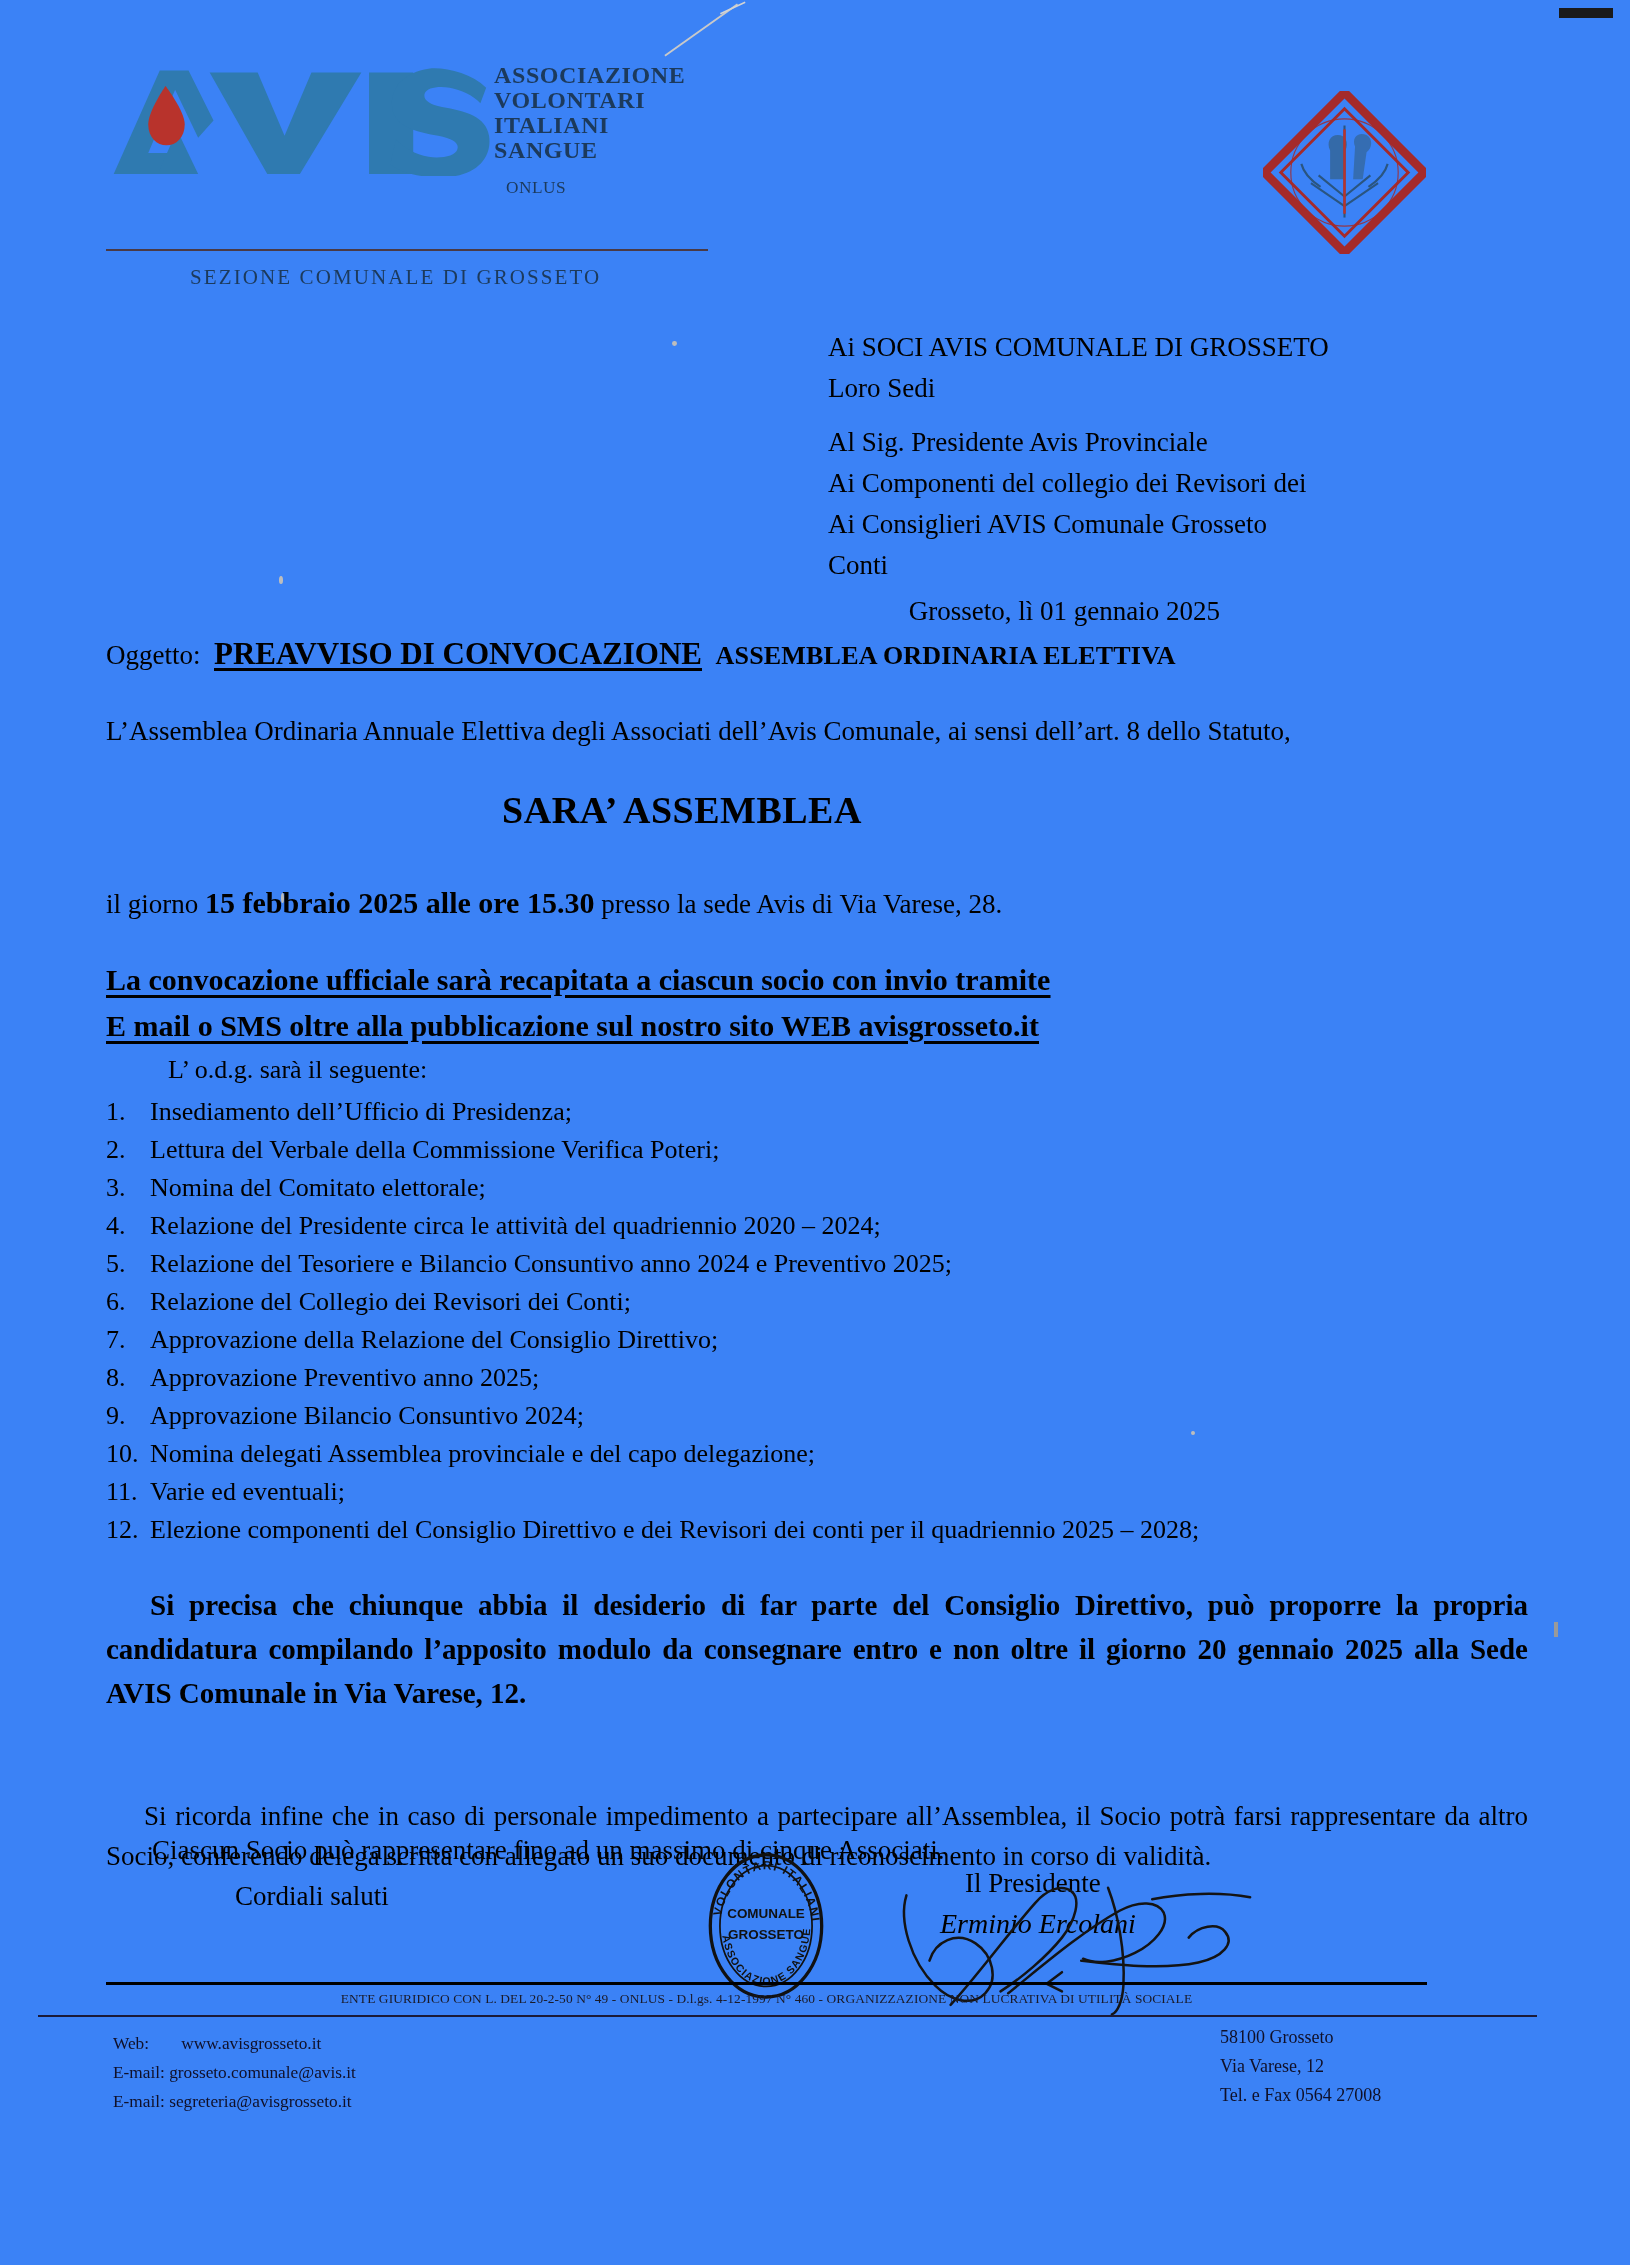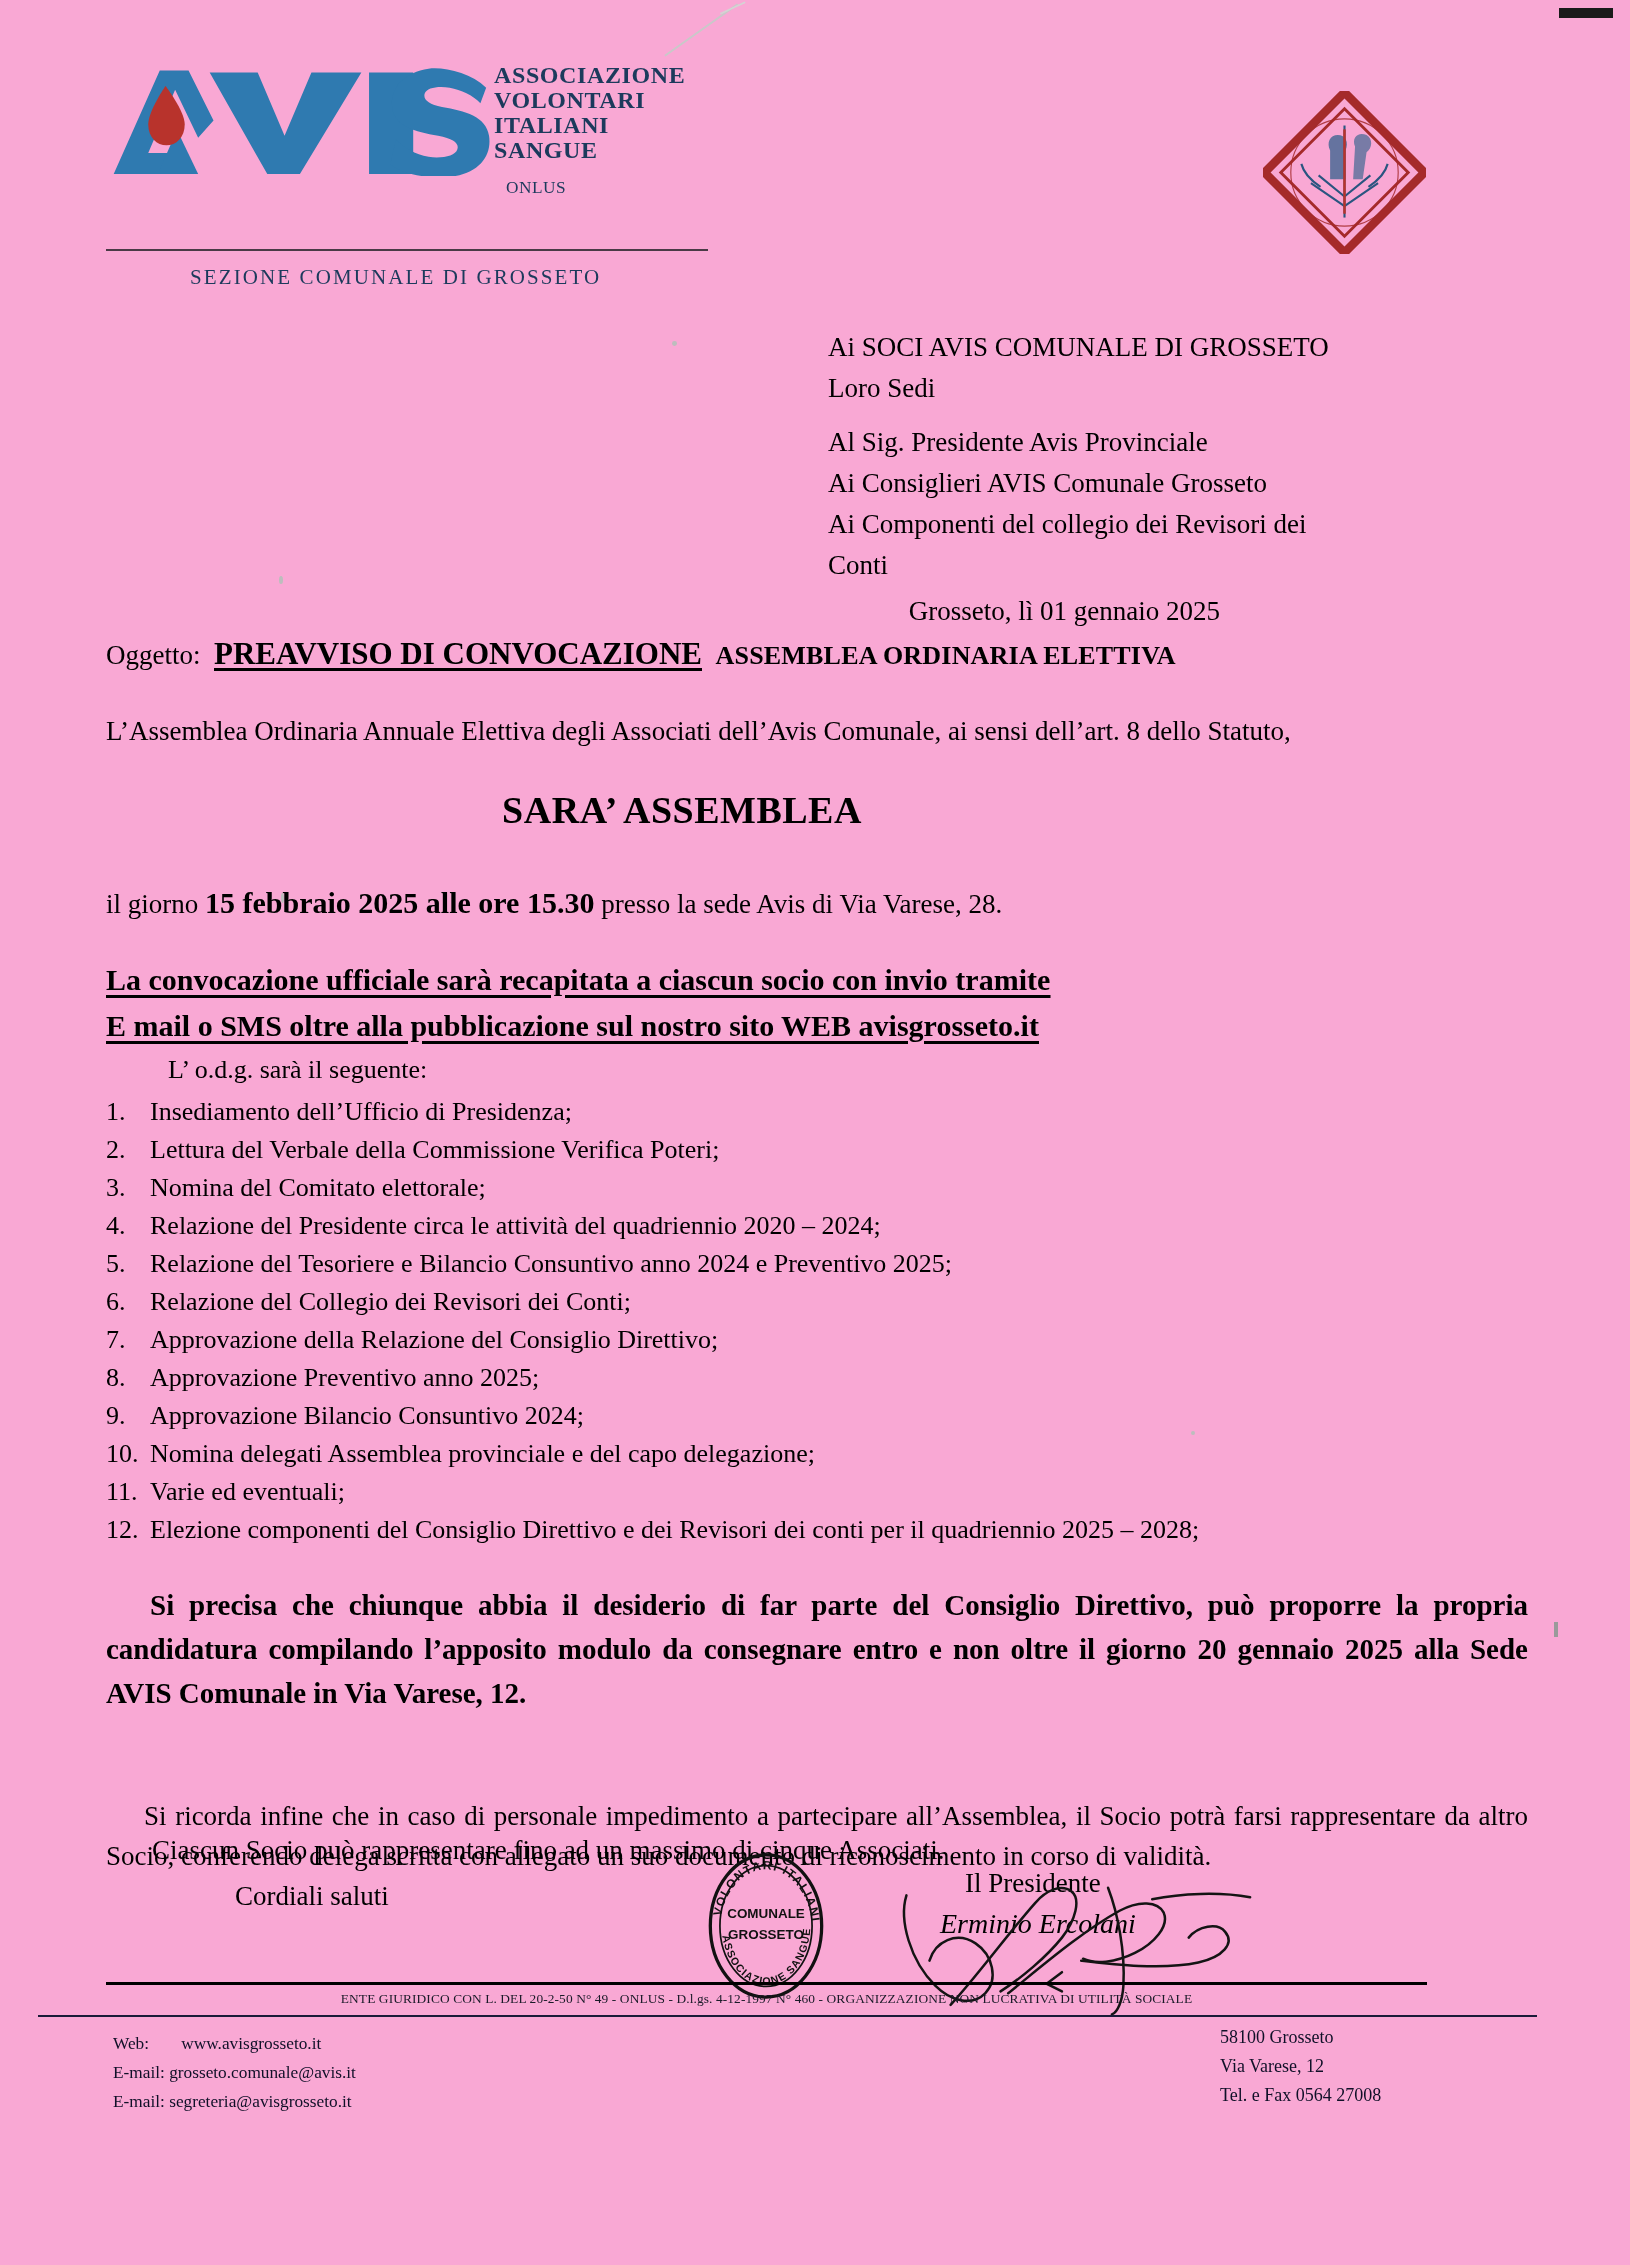--- a/index.html
+++ b/index.html
@@ -8,21 +8,21 @@
     background: #ffffff;
   }
   body {
     font-family: "Liberation Serif", "DejaVu Serif", serif;
     color: #000000;
   }
   .page {
     position: relative;
     width: 1630px;
     height: 2265px;
-    background: #f9a8d4;
+    background: #3b82f6;
     overflow: hidden;
     box-sizing: border-box;
   }
 
   
   .scan-mark-top-right {
     position: absolute;
     top: 7.7px;
     right: 17.3px;
     width: 54px;
@@ -428,22 +428,22 @@
     <g stroke="#b8332c" stroke-width="2.6">
       <line x1="85" y1="40" x2="85" y2="128"></line>
     </g>
   </svg>
 
   <div class="addressee">
     <div>Ai SOCI AVIS COMUNALE DI GROSSETO</div>
     <div class="right-al">Loro Sedi</div>
     <div style="height:13.4px"></div>
     <div>Al Sig. Presidente Avis Provinciale</div>
+    <div>Ai Componenti del collegio dei Revisori dei</div>
     <div>Ai Consiglieri AVIS Comunale Grosseto</div>
-    <div>Ai Componenti del collegio dei Revisori dei</div>
     <div>Conti</div>
   </div>
 
   <div class="date-line">Grosseto, lì  01 gennaio 2025</div>
 
   <div class="oggetto-row">
     <span class="oggetto-label">Oggetto:</span>
     <span>&nbsp;</span><span class="oggetto-main">PREAVVISO DI CONVOCAZIONE</span>
     <span>&nbsp;</span><span class="oggetto-tail">ASSEMBLEA  ORDINARIA ELETTIVA</span>
   </div>

